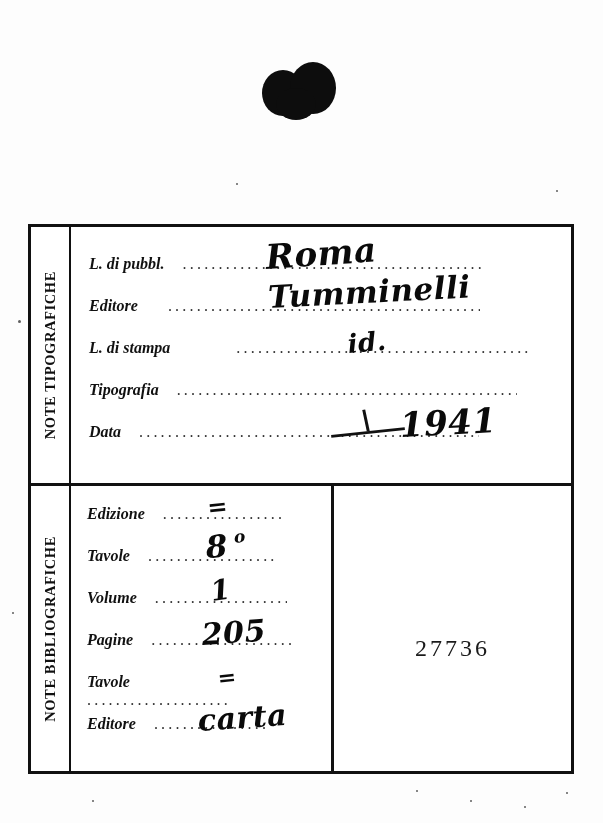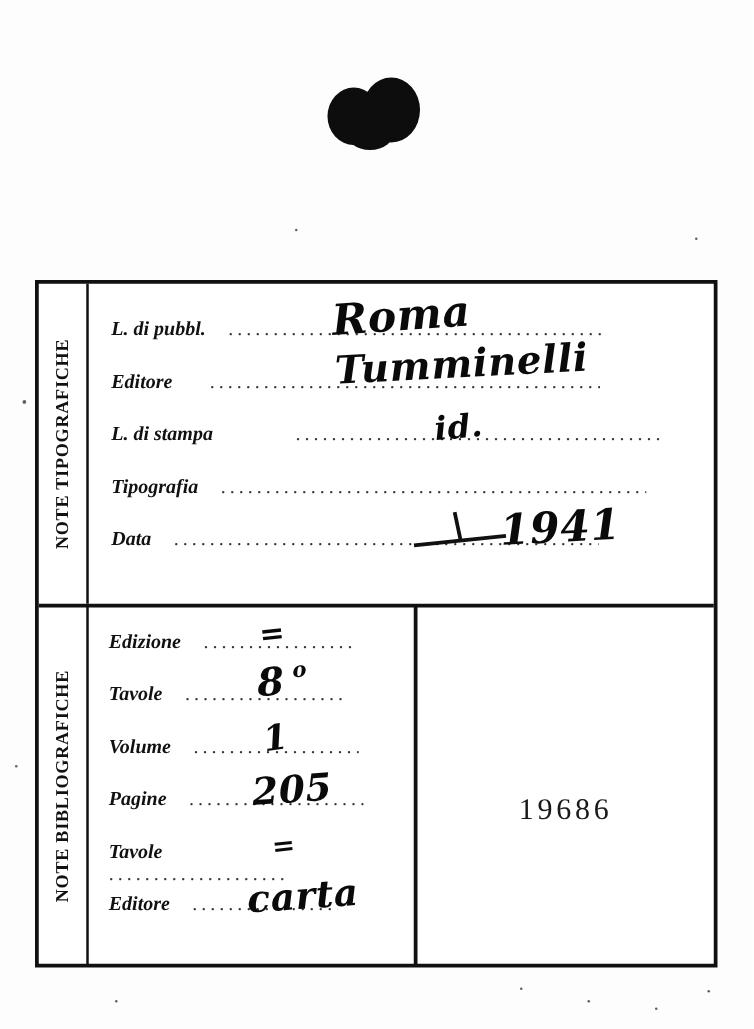--- a/index.html
+++ b/index.html
@@ -316,16 +316,16 @@
     </div>
 
     <div class="hand" id="h-edizione">=</div>
     <div class="hand" id="h-formato">8</div>
     <div class="hand" id="h-formato-sup">o</div>
     <div class="hand" id="h-volume">1</div>
     <div class="hand" id="h-pagine">205</div>
     <div class="hand" id="h-tavole">=</div>
     <div class="hand" id="h-legatura">carta</div>
 
-    <div id="ingresso-number">19686</div>
+    <div id="ingresso-number">27736</div>
 
   </div>
 </div>
 
 </body></html>

